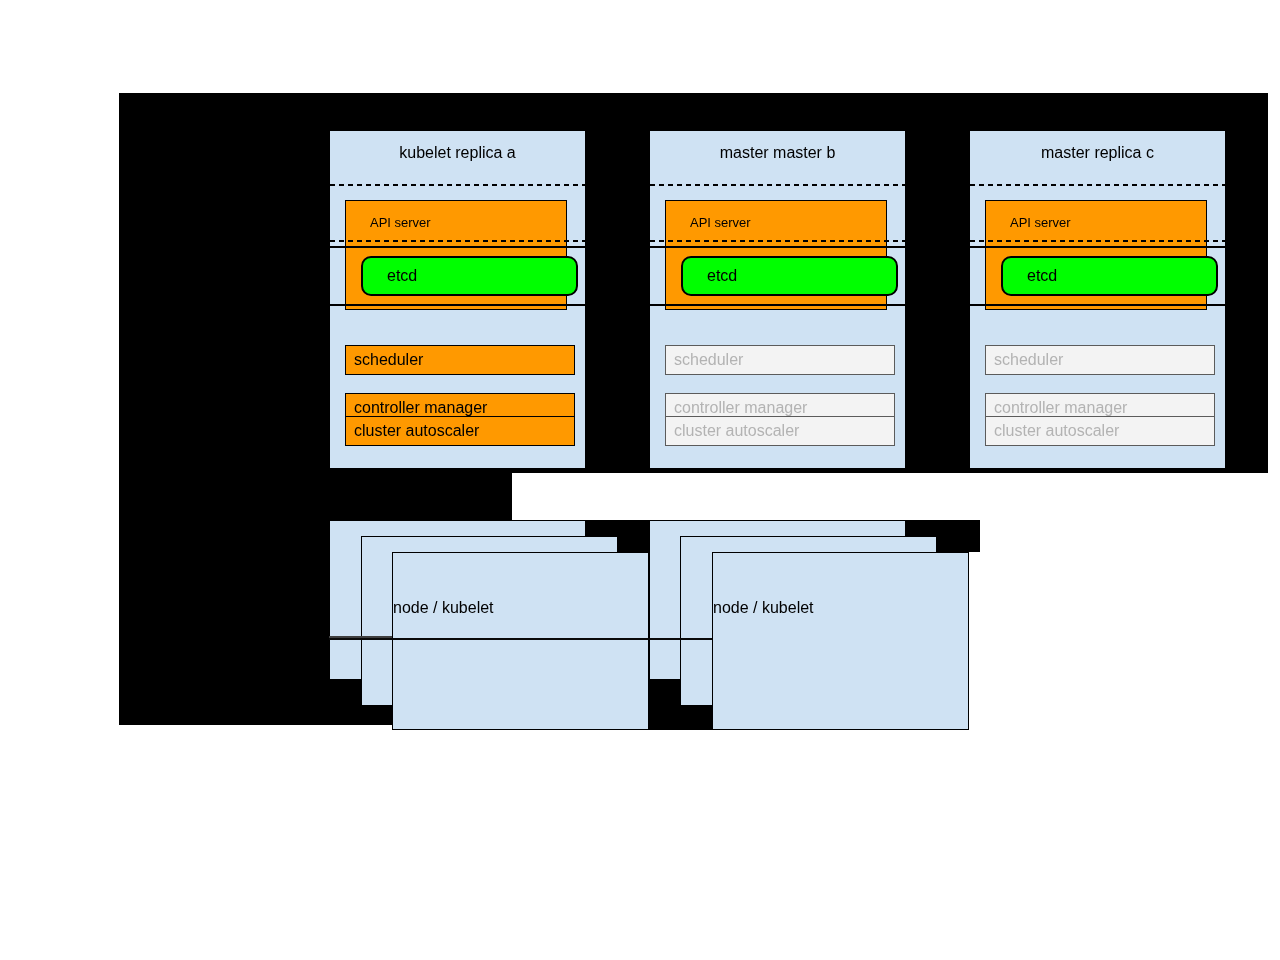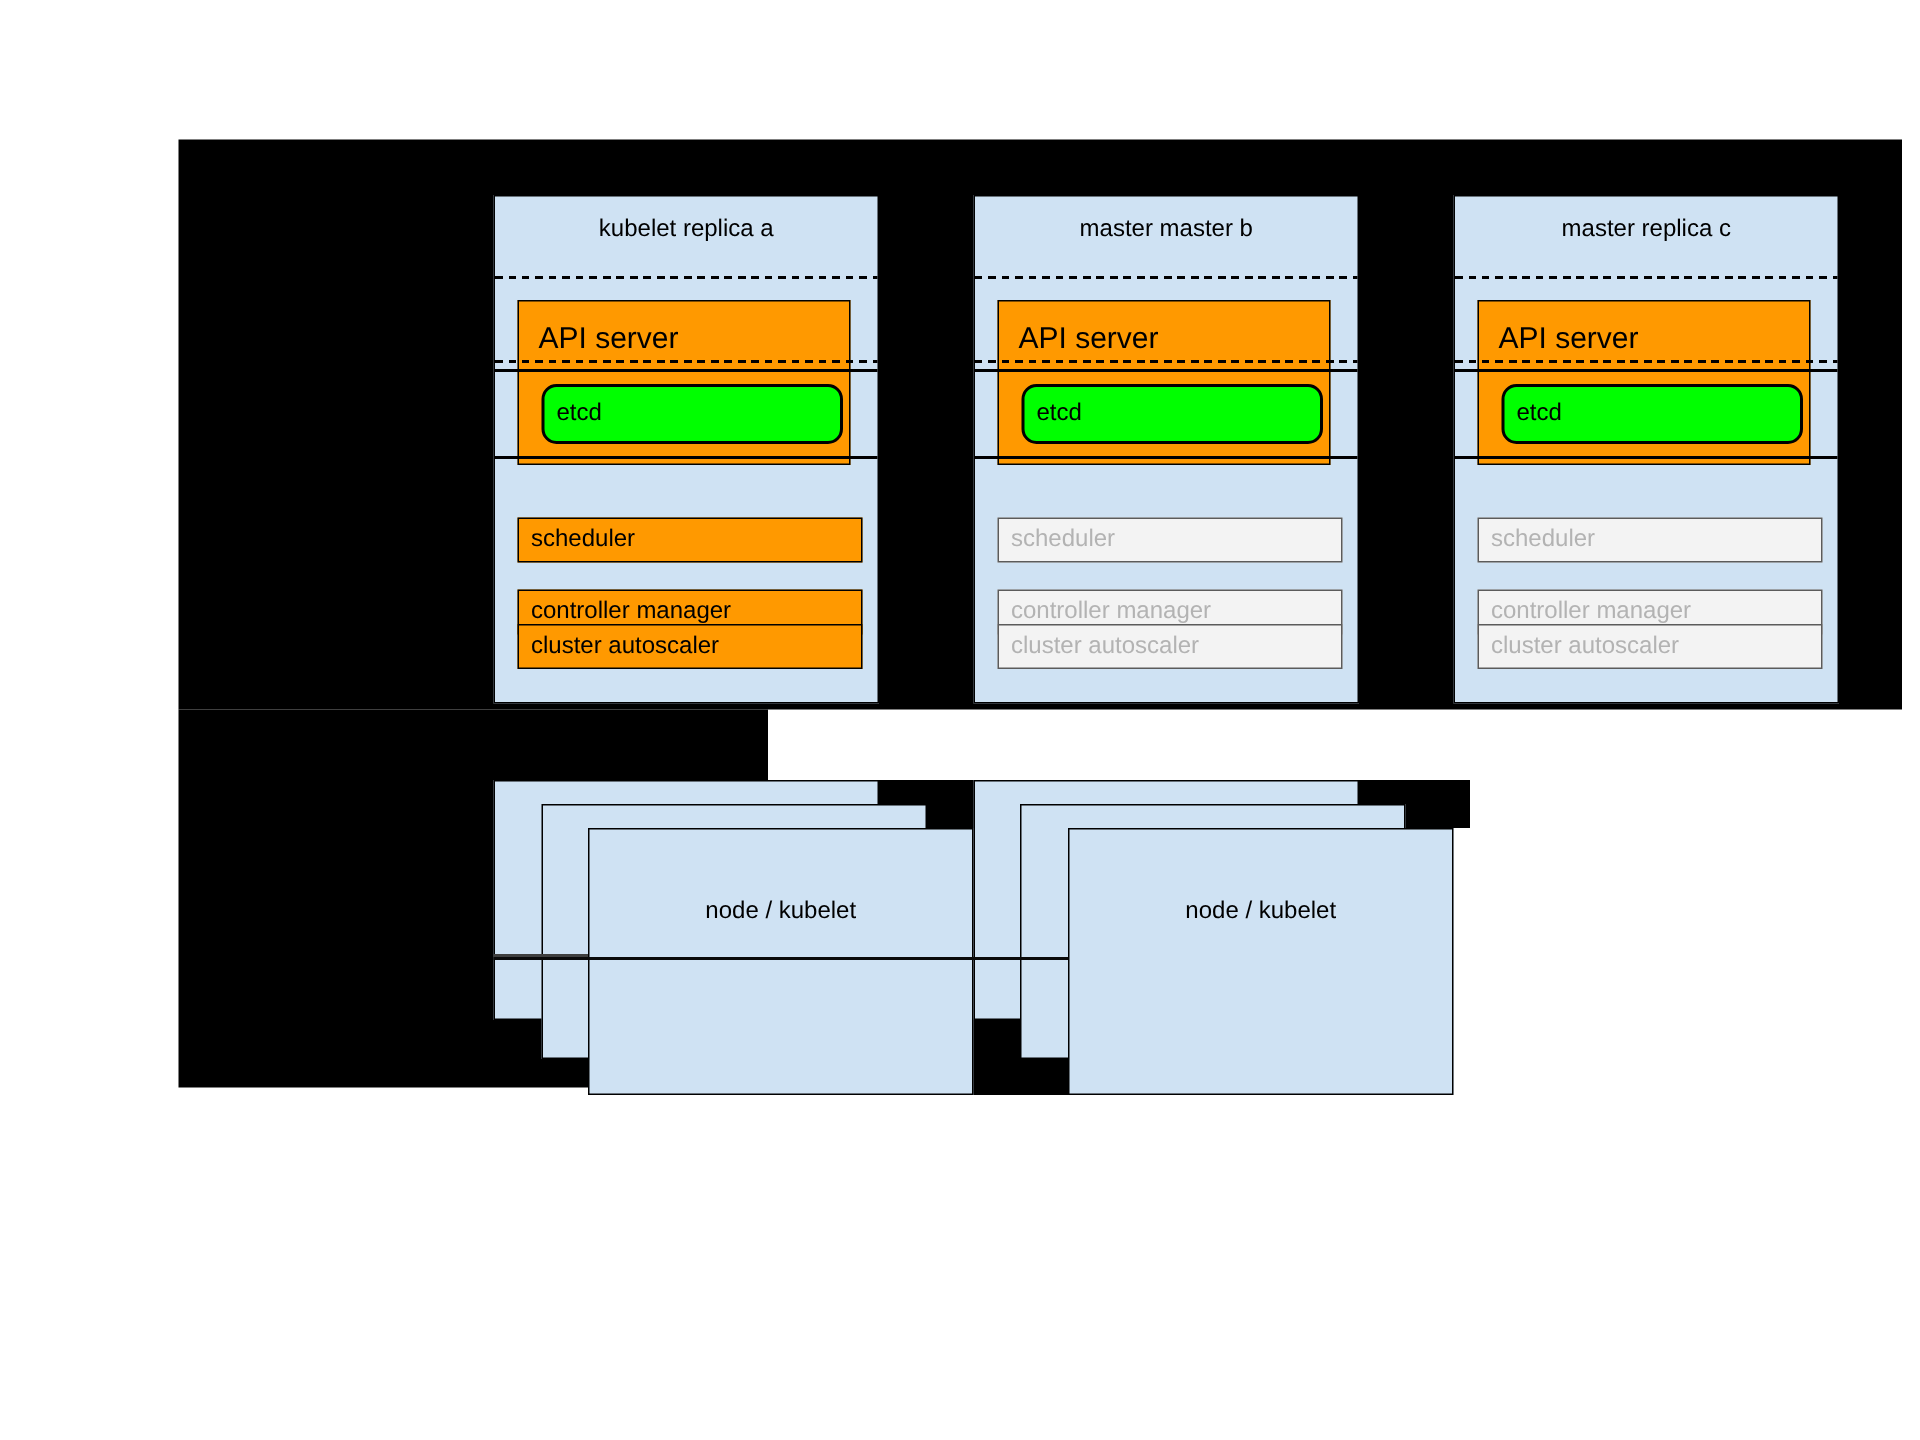--- a/index.html
+++ b/index.html
@@ -24,44 +24,44 @@
     background:var(--c-box_blue);border:1px solid var(--c-border);z-index:2;
   }
   .m-title{position:absolute;top:13px;left:0;right:0;text-align:center;font-size:16px;}
   .hline{position:absolute;left:0;right:0;z-index:4;}
   .hline.dashed{height:2px;background:repeating-linear-gradient(90deg,#000 0 5px,transparent 5px 9px);}
   .hline.solid{height:2px;background:#000;}
   .api-box{
     position:absolute;left:15px;top:69px;width:220px;height:108px;
     background:var(--c-active_orange);border:1.5px solid var(--c-border);z-index:3;
   }
-  .api-label{position:absolute;top:14px;left:13px;font-size:20px;}
+  .api-label{position:absolute;top:14px;left:24px;font-size:13px;}
   .etcd-box{
     position:absolute;left:31px;top:125px;width:189px;height:36px;
     background:var(--c-etcd_green);border:2px solid var(--c-border);border-radius:10px;
-    display:flex;align-items:center;padding-left:8px;font-size:16px;z-index:5;
+    display:flex;align-items:center;padding-left:24px;font-size:16px;z-index:5;
   }
   .comp{
     position:absolute;left:15px;width:220px;height:28px;
     display:flex;align-items:center;padding-left:8px;font-size:16px;z-index:3;
   }
   .comp.active{background:var(--c-active_orange);border:1.5px solid var(--c-border);color:#000;}
   .comp.standby{background:var(--c-inactive_fill);border:1.5px solid var(--c-inactive_border);color:var(--c-inactive_text);}
   .comp.c1{top:214px;} .comp.c2{top:262px;} .comp.c3{top:285px;text-align:right;}
 
   
   .node-box{
     position:absolute;background:var(--c-box_blue);border:1px solid var(--c-border);
   }
   .nb-back{top:520px;width:255px;height:158px;z-index:3;}
   .nb-mid{top:536px;width:255px;height:168px;z-index:4;}
   .nb-front{top:552px;width:255px;height:176px;}
   .nb-front.g1{z-index:5;}
   .nb-front.g2{z-index:7;}
-  .node-label{position:absolute;top:46px;left:0;right:0;text-align:center;font-size:16px;}
+  .node-label{position:absolute;top:46px;left:0;right:0;font-size:16px;}
   .node-divider{position:absolute;left:329px;top:638px;width:383px;height:2px;background:#0a0a0a;z-index:6;}
   .node-divider-gray{position:absolute;left:329px;top:636px;width:63px;height:4px;background:var(--c-divider_gray);z-index:6;}
 </style>
 </head>
 <body>
 
 <div class="abs black" style="left:119px;top:93px;width:1149px;height:380px;z-index:1;"></div>
 <div class="abs black" style="left:119px;top:473px;width:393px;height:252px;z-index:1;"></div>
 <div class="abs black" style="left:584px;top:520px;width:396px;height:32px;z-index:1;"></div>
 <div class="abs black" style="left:648px;top:520px;width:64px;height:210px;z-index:1;"></div>

